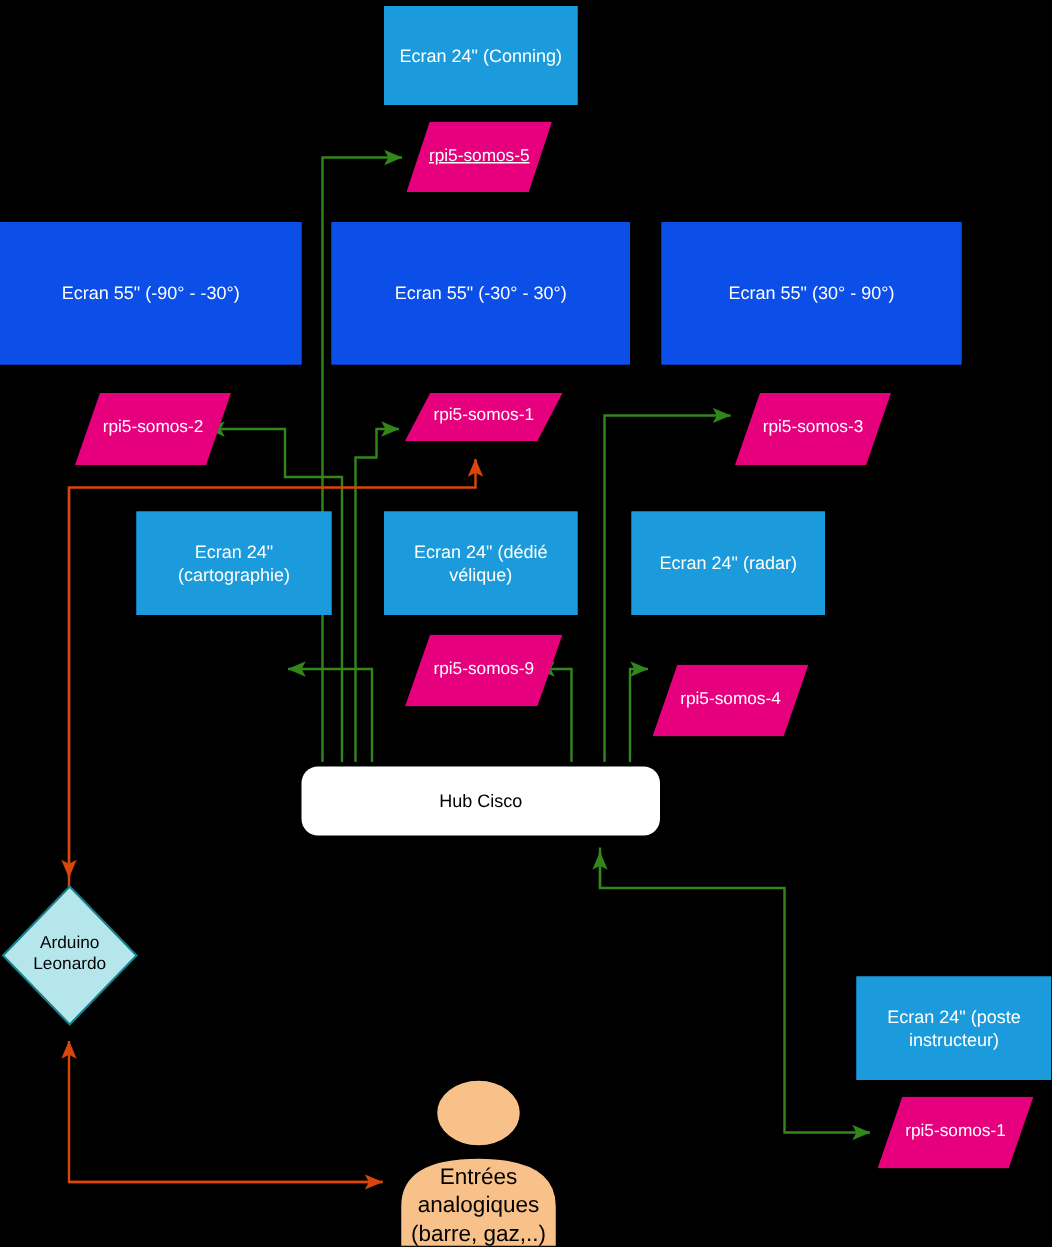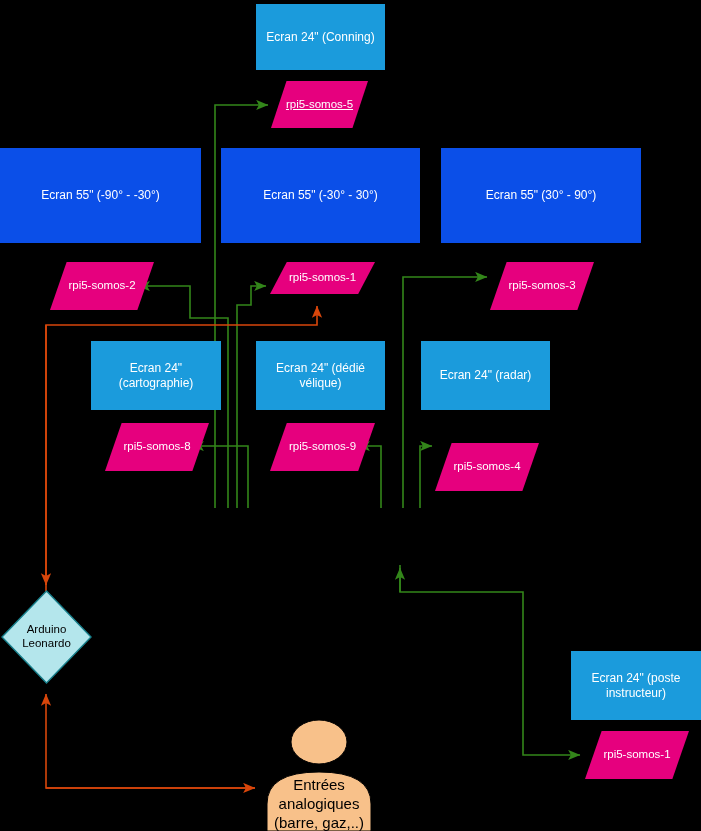--- a/index.html
+++ b/index.html
@@ -162,40 +162,40 @@
   </div>
 
   <div class="node screen-cyan" style="left:421px; top:341px; width:129px; height:69px; padding:0 8px;">
     <span>Ecran 24" (radar)</span>
   </div>
 
   <div class="node screen-cyan" style="left:571px; top:651px; width:130px; height:69px; padding:0 8px;">
     <span>Ecran 24" (poste instructeur)</span>
   </div>
 
+  <div class="node hub" style="left:201px; top:511px; width:239px; height:46px;">
+    <span>Hub Cisco</span>
+  </div>
 
   <div class="node rpi" style="left:271px; top:81px; width:97px; height:47px;text-decoration:underline;">
     <span>rpi5-somos-5</span>
   </div>
 
   <div class="node rpi" style="left:50px; top:262px; width:104px; height:48px;">
     <span>rpi5-somos-2</span>
   </div>
 
   <div class="node rpi" style="left:270px; top:262px; width:105px; height:32px;">
     <span>rpi5-somos-1</span>
   </div>
 
   <div class="node rpi" style="left:490px; top:262px; width:104px; height:48px;">
     <span>rpi5-somos-3</span>
   </div>
 
-  <div class="node rpi" style="left:105px; top:423px; width:104px; height:48px;">
-    <span>rpi5-somos-8</span>
-  </div>
 
   <div class="node rpi" style="left:270px; top:423px; width:105px; height:48px;">
     <span>rpi5-somos-9</span>
   </div>
 
   <div class="node rpi" style="left:435px; top:423px; width:104px; height:48px;margin-top:20px;">
     <span>rpi5-somos-4</span>
   </div>
 
   <div class="node rpi" style="left:585px; top:731px; width:104px; height:48px;">

